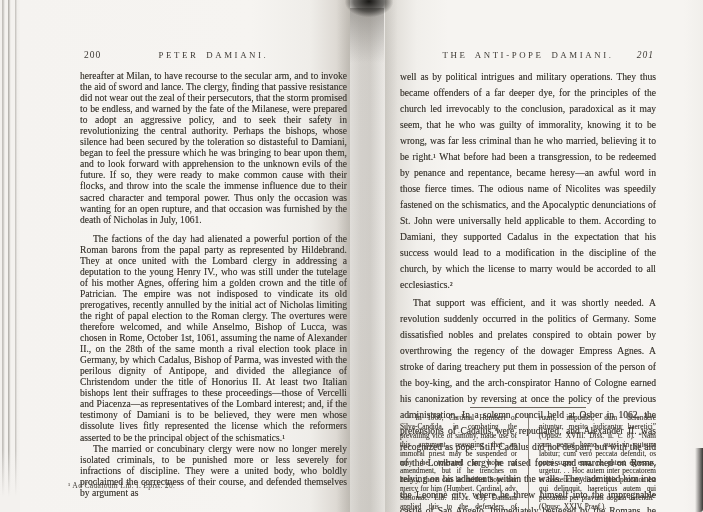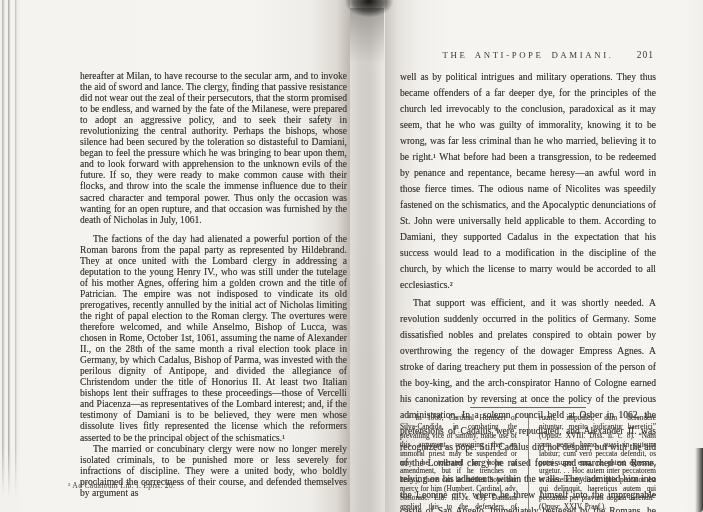--- a/index.html
+++ b/index.html
@@ -67,21 +67,21 @@
     letter-spacing: 0.5px; color: #3c3833;
   }
   .page-left .page-head { left: 60px; width: 267px; }
   .page-right .page-head { left: 15px; width: 256px; }
   .running-header {
     display: block; text-align: center;
     font-size: 8.8px; letter-spacing: 2.6px; word-spacing: 3px;
   }
   .pagenum { position: absolute; top: 0; font-size: 9.5px; letter-spacing: 1px; }
   .pagenum.pos-left  { left: 4px; }
-  .pagenum.pos-right { right: 2px; }
+  .pagenum.pos-right { right: 2px; font-style: italic; }
 
   
   .body-text {
     position: absolute; text-align: justify;
     text-rendering: optimizeLegibility;
     color: #3a362f;
     text-shadow: 0 0 0.5px rgba(70,64,56,0.55);
   }
   .page-left .body-text {
     left: 60px; top: 70px; width: 267px;
@@ -126,20 +126,24 @@
   }
 </style>
 </head>
 <body>
 
 <div class="photo">
 
   <div class="page-stack"></div>
 
   <div class="page page-left">
+    <div class="page-head">
+      <span class="pagenum pos-left">200</span>
+      <span class="running-header">PETER DAMIANI.</span>
+    </div>
     <div class="body-text">
         <p class="para gap-after">hereafter at Milan, to have recourse to the secular arm, and to invoke the aid of sword and lance. The clergy, finding that passive resistance did not wear out the zeal of their persecutors, that the storm promised to be endless, and warned by the fate of the Milanese, were prepared to adopt an aggressive policy, and to seek their safety in revolutionizing the central authority. Perhaps the bishops, whose silence had been secured by the toleration so distasteful to Damiani, began to feel the pressure which he was bringing to bear upon them, and to look forward with apprehension to the unknown evils of the future. If so, they were ready to make common cause with their flocks, and throw into the scale the immense influence due to their sacred character and temporal power. Thus only the occasion was wanting for an open rupture, and that occasion was furnished by the death of Nicholas in July, 1061.</p>
         <p class="para indent">The factions of the day had alienated a powerful portion of the Roman barons from the papal party as represented by Hildebrand. They at once united with the Lombard clergy in addressing a deputation to the young Henry IV., who was still under the tutelage of his mother Agnes, offering him a golden crown and the title of Patrician. The empire was not indisposed to vindicate its old prerogatives, recently annulled by the initial act of Nicholas limiting the right of papal election to the Roman clergy. The overtures were therefore welcomed, and while Anselmo, Bishop of Lucca, was chosen in Rome, October 1st, 1061, assuming the name of Alexander II., on the 28th of the same month a rival election took place in Germany, by which Cadalus, Bishop of Parma, was invested with the perilous dignity of Antipope, and divided the allegiance of Christendom under the title of Honorius II. At least two Italian bishops lent their suffrages to these proceedings—those of Vercelli and Piacenza—as representatives of the Lombard interest; and, if the testimony of Damiani is to be believed, they were men whose dissolute lives fitly represented the license which the reformers asserted to be the principal object of the schismatics.¹</p>
         <p class="para indent">The married or concubinary clergy were now no longer merely isolated criminals, to be punished more or less severely for infractions of discipline. They were a united body, who boldly proclaimed the correctness of their course, and defended themselves by argument as</p>
       </div>
     <div class="footnote-single">¹ Ad Cadaloum Lib. I. Epist. 20.</div>
   </div>
 
   <div class="page page-right">
     <div class="page-head">

